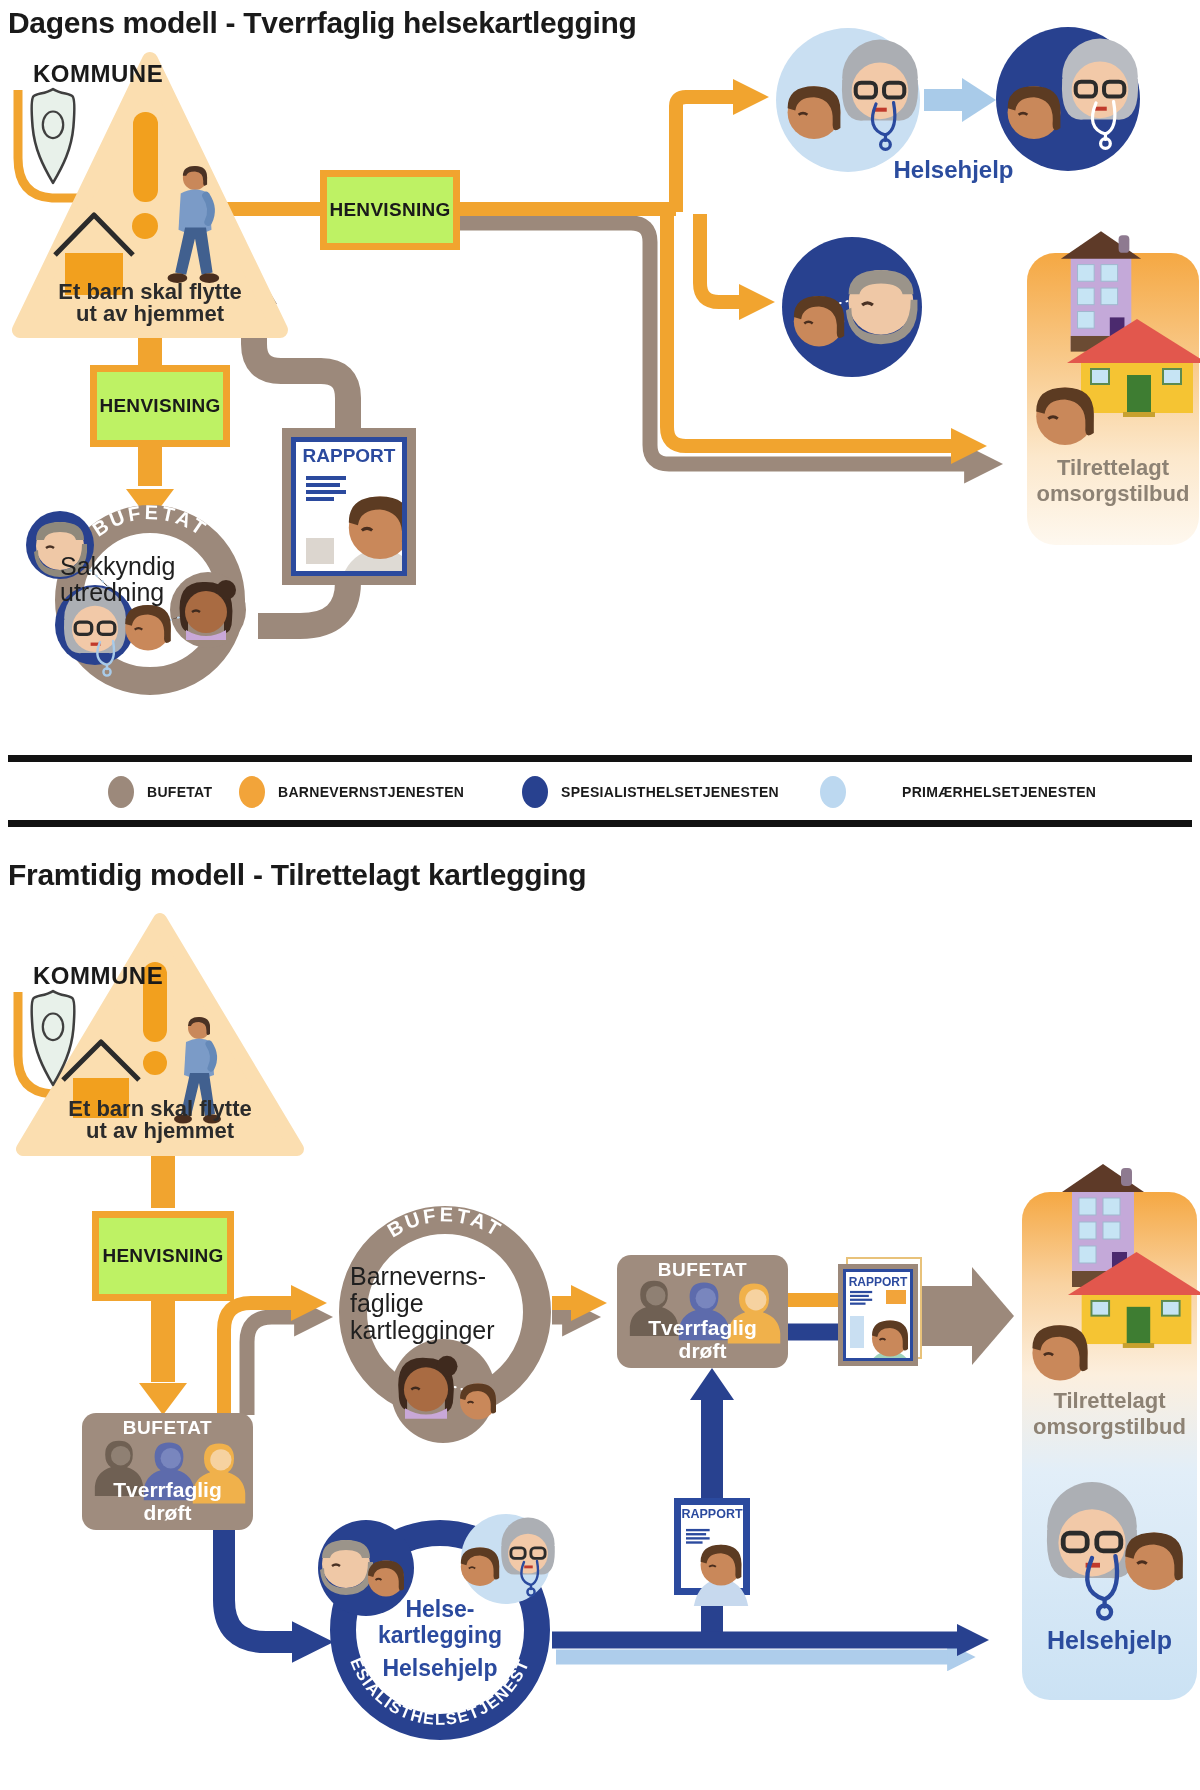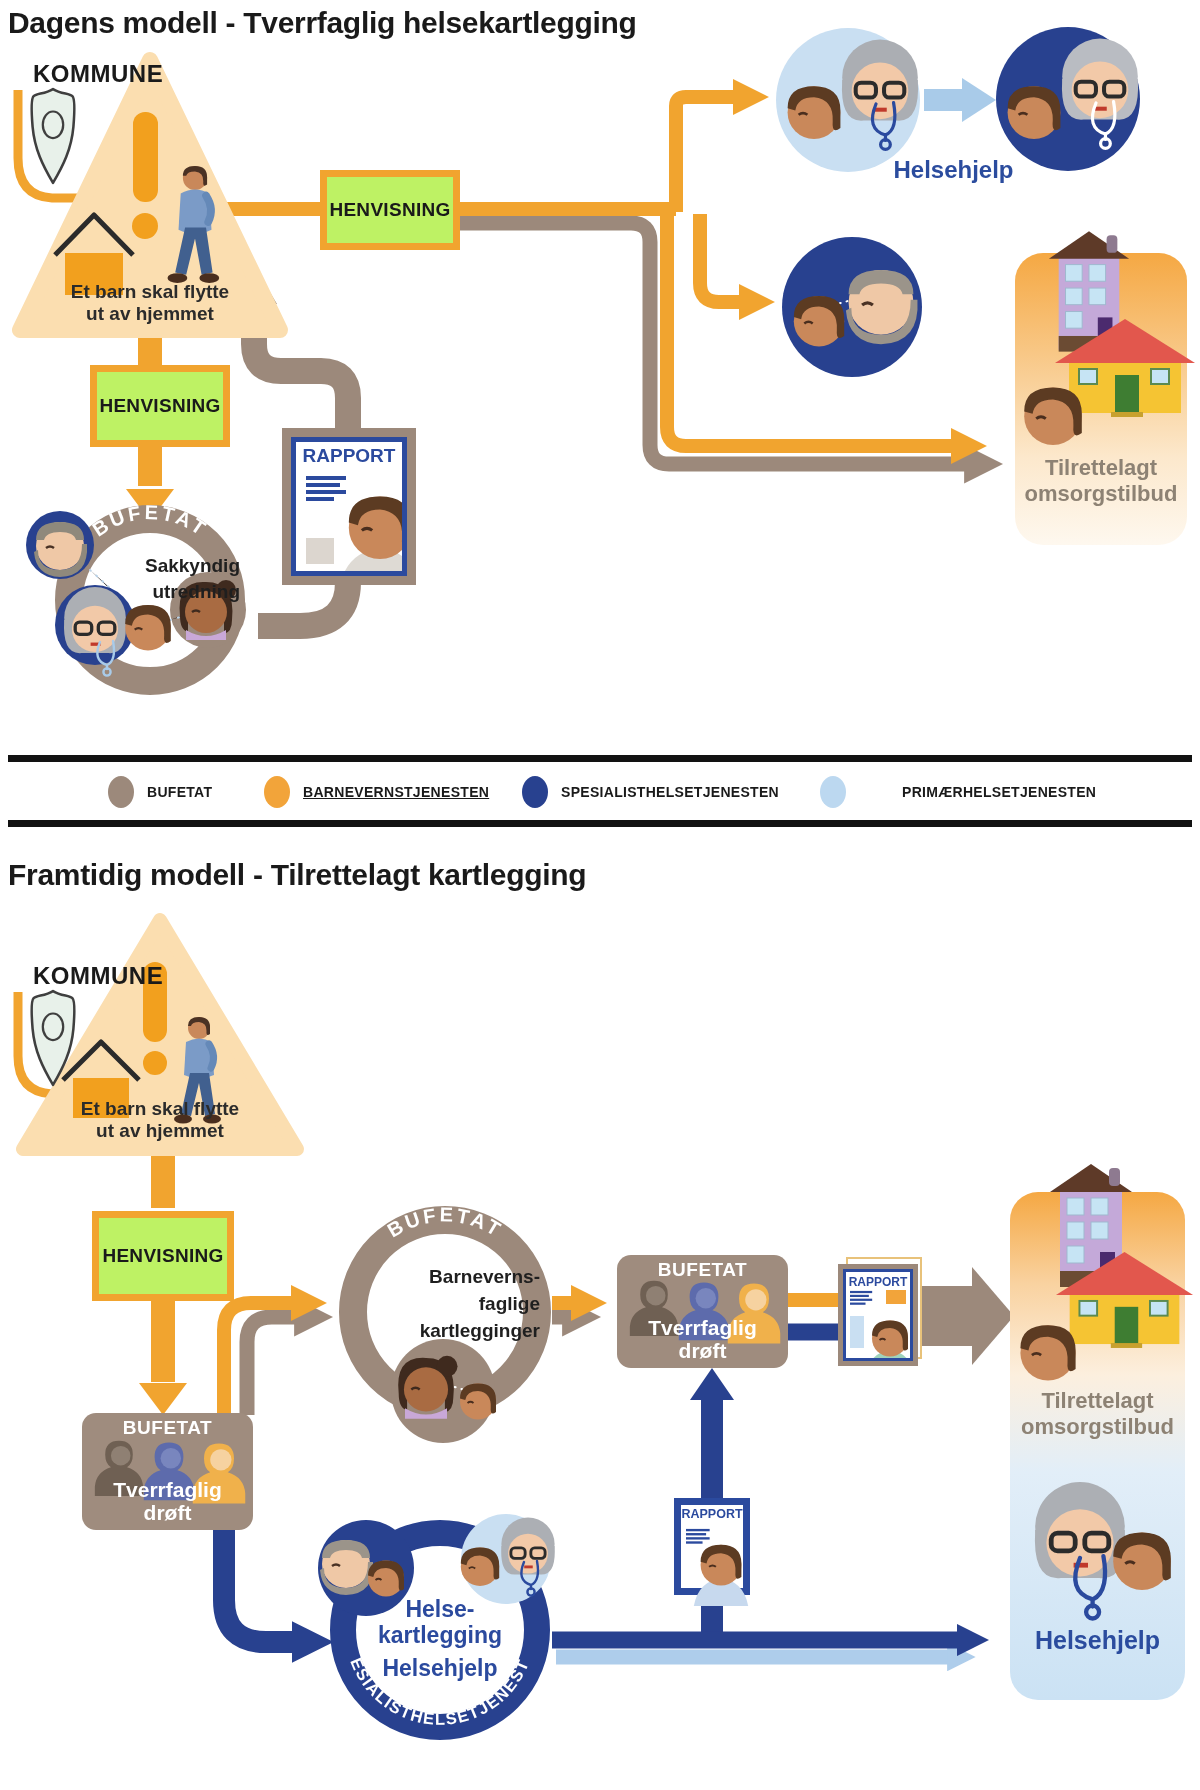--- a/index.html
+++ b/index.html
@@ -5,25 +5,25 @@
   html,body{margin:0;padding:0;background:#fff;}
   .canvas{position:relative;width:1200px;height:1790px;background:#fff;overflow:hidden;
           font-family:"Liberation Sans","DejaVu Sans",sans-serif;color:#1a1a1a;}
   .abs{position:absolute;}
   svg{display:block;overflow:visible;}
   svg text{font-family:"Liberation Sans","DejaVu Sans",sans-serif;}
   .title{font-size:30px;font-weight:700;letter-spacing:-0.3px;color:#1a1a1a;white-space:nowrap;}
   .kommune{font-size:24px;font-weight:700;letter-spacing:.5px;}
   .hbox{background:#bef264;border:7px solid #F1A42F;display:flex;align-items:center;justify-content:center;
         font-size:19px;font-weight:700;letter-spacing:.3px;color:#1a1a1a;box-sizing:border-box;}
-  .tri-caption{font-size:19px;font-weight:700;text-align:center;line-height:22px;color:#2b2b2b;}
-  .ring-caption{font-size:19px;font-weight:700;text-align:right;line-height:26px;color:#1f1f1f;}
+  .tri-caption{font-size:22px;font-weight:700;text-align:center;line-height:22px;color:#2b2b2b;}
+  .ring-caption{font-size:25px;font-weight:400;text-align:left;line-height:26px;color:#1f1f1f;}
   .blue-caption{font-size:23px;font-weight:700;text-align:center;line-height:26px;color:#2B4A9E;}
   .helsehjelp{font-size:24px;font-weight:700;color:#2B4C9E;text-align:center;}
-  .card{border-radius:28px;}
+  .card{border-radius:28px;margin-left:12px;}
   .card-label{position:absolute;width:100%;text-align:center;font-size:22px;font-weight:700;color:#8D8274;line-height:26px;}
   .bbox{background:#9F8C7E;border-radius:14px;box-sizing:border-box;overflow:hidden;}
   .bbox .bb-top{position:absolute;top:4px;width:100%;text-align:center;font-size:19px;font-weight:700;color:#fff;letter-spacing:.5px;}
   .bbox .bb-cap{position:absolute;bottom:6px;width:100%;text-align:center;font-size:21px;font-weight:700;color:#fff;line-height:23px;}
   .rpt{box-sizing:border-box;background:#9C897B;padding:9px;}
   .rpt-in{position:relative;width:100%;height:100%;background:#fff;border:5px solid #2B4A9E;box-sizing:border-box;overflow:hidden;}
   .rpt-t{position:absolute;top:3px;width:100%;text-align:center;font-weight:700;color:#2B4A9E;}
   .legend-bar{position:absolute;left:8px;width:1184px;height:7px;background:#121212;}
   .legend-item{position:absolute;top:775px;display:flex;align-items:center;height:34px;}
   .legend-dot{width:26px;height:32px;border-radius:50%;margin-right:13px;}
@@ -246,21 +246,21 @@
 
     <div class="abs title" style="left:8px;top:6px;">Dagens modell - Tverrfaglig helsekartlegging</div>
   </div>
 
   <div>
     <div class="legend-bar" style="top:755px;"></div>
     <div class="legend-item" style="left:108px;">
       <span class="legend-dot" style="background: rgb(156, 137, 123);"></span>
       <span class="legend-label">BUFETAT</span>
     </div>
-    <div class="legend-item" style="left:264px;text-decoration:underline;">
+    <div class="legend-item" style="left:239px;">
       <span class="legend-dot" style="background: rgb(242, 164, 58);"></span>
       <span class="legend-label">BARNEVERNSTJENESTEN</span>
     </div>
     <div class="legend-item" style="left:522px;">
       <span class="legend-dot" style="background: rgb(40, 65, 143);"></span>
       <span class="legend-label">SPESIALISTHELSETJENESTEN</span>
     </div>
     <div class="legend-item" style="left:820px;gap:43px;">
       <span class="legend-dot" style="background: rgb(188, 216, 240);"></span>
       <span class="legend-label">PRIMÆRHELSETJENESTEN</span>

